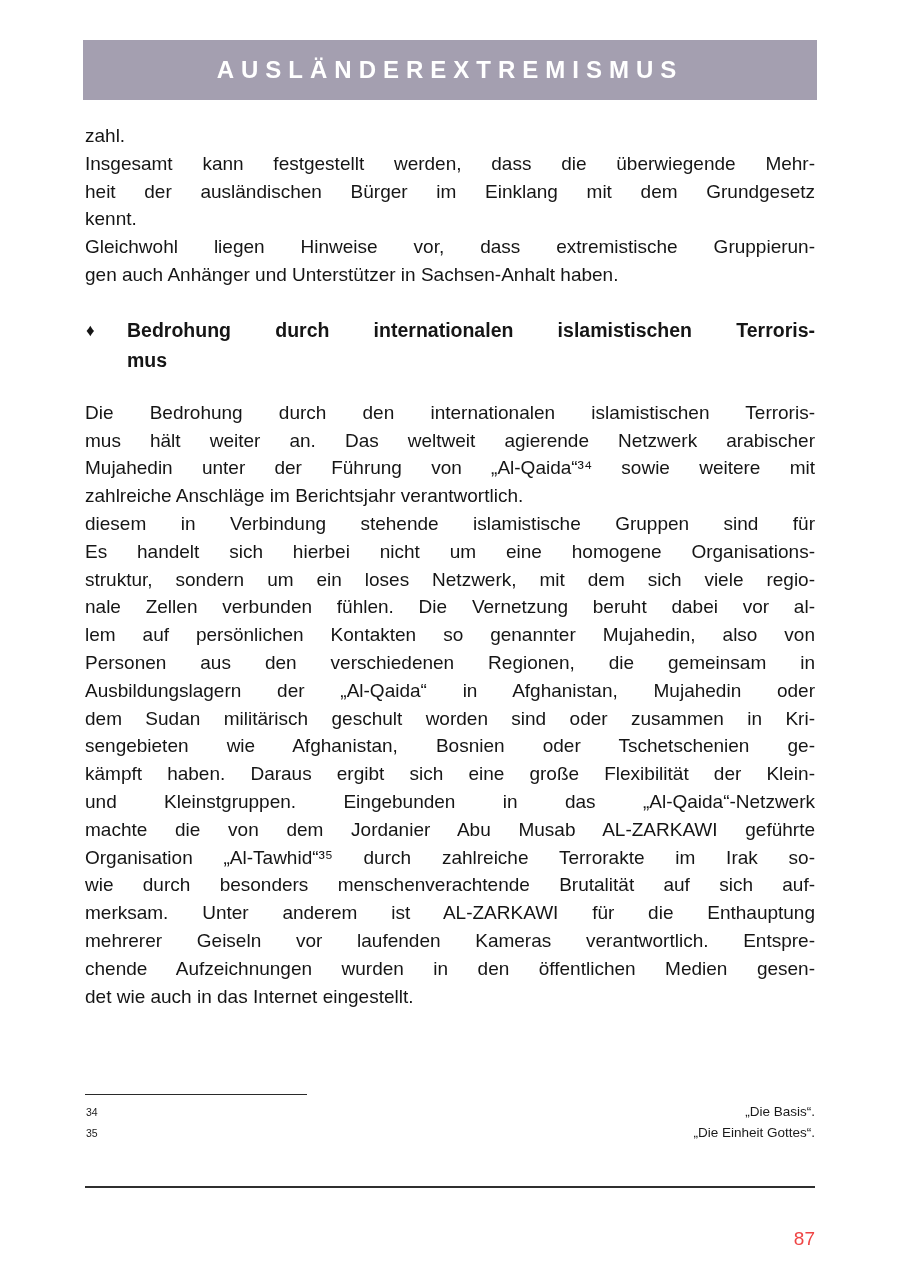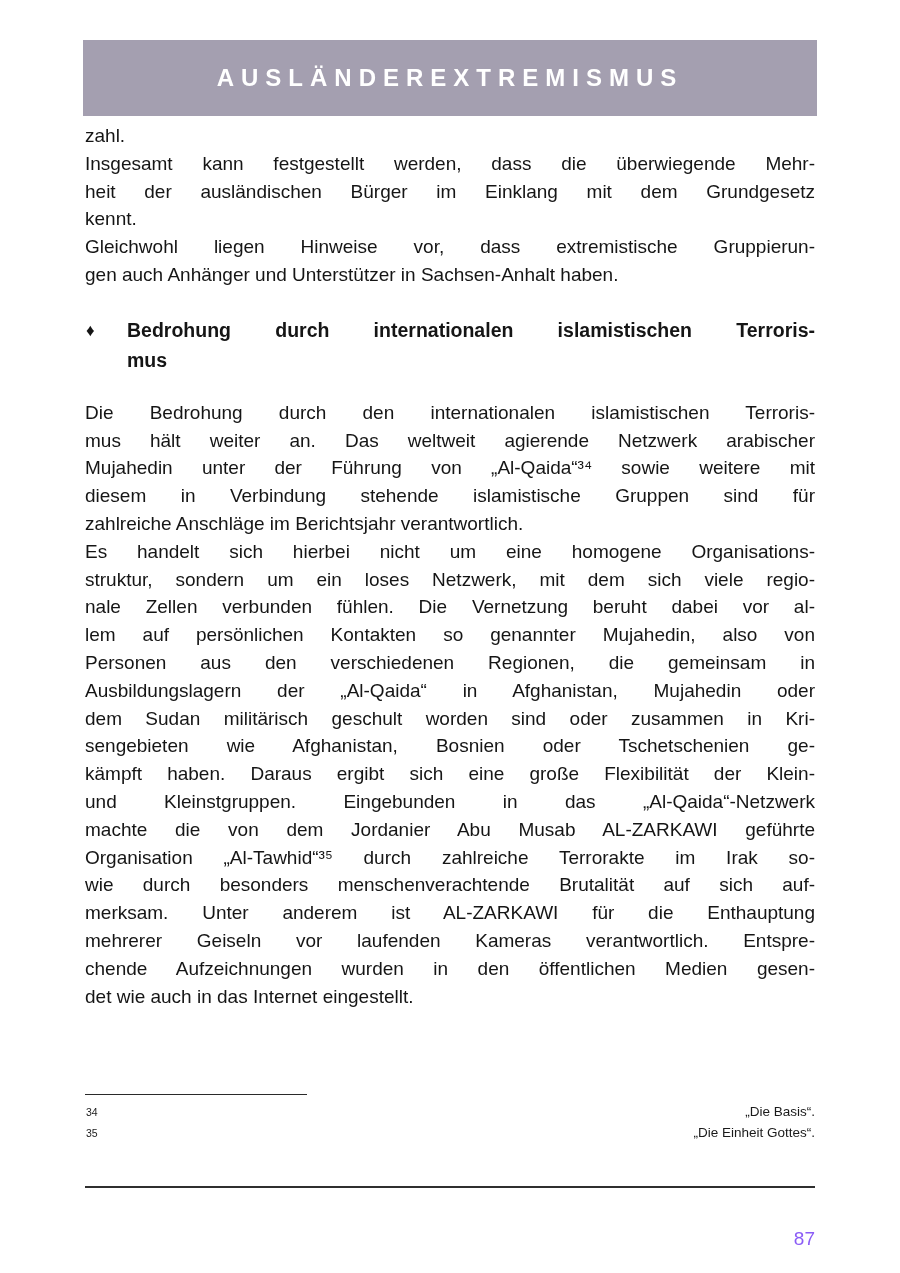--- a/index.html
+++ b/index.html
@@ -10,21 +10,21 @@
     background: #ffffff;
     font-family: "Liberation Sans", sans-serif;
     color: #151515;
     overflow: hidden;
   }
   .banner {
     position: absolute;
     left: 83px;
     top: 40px;
     width: 734px;
-    height: 76px;
+    height: 60px;
     background: var(--banner-bg, #a49fb0);
     display: flex;
     align-items: center;
     justify-content: center;
   }
   .banner-title {
     color: var(--banner-text, #ffffff);
     font-weight: bold;
     font-size: 24px;
     letter-spacing: 7px;
@@ -86,21 +86,21 @@
     top: 1186px;
     width: 730px;
     height: 0;
     border-top: 2px solid #2f2f2f;
   }
   .page-number {
     position: absolute;
     right: 85px;
     top: 1228px;
     font-size: 19px;
-    color: #8b5cf6;
+    color: #ef4444;
   }
 </style>
 </head>
 <body>
 
 <div class="page">
 
   <div class="banner">
     <span class="banner-title">AUSLÄNDEREXTREMISMUS</span>
   </div>
@@ -127,22 +127,22 @@
       <div class="heading-lines">
           <div class="line">Bedrohung durch internationalen islamistischen Terroris-</div>
           <div class="line last">mus</div>
         </div>
     </div>
 
     <div class="para">
         <div class="line">Die Bedrohung durch den internationalen islamistischen Terroris-</div>
         <div class="line">mus hält weiter an. Das weltweit agierende Netzwerk arabischer</div>
         <div class="line">Mujahedin unter der Führung von „Al-Qaida“³⁴ sowie weitere mit</div>
+        <div class="line last">zahlreiche Anschläge im Berichtsjahr verantwortlich.</div>
         <div class="line">diesem in Verbindung stehende islamistische Gruppen sind für</div>
-        <div class="line last">zahlreiche Anschläge im Berichtsjahr verantwortlich.</div>
       </div>
 
     <div class="para">
         <div class="line">Es handelt sich hierbei nicht um eine homogene Organisations-</div>
         <div class="line">struktur, sondern um ein loses Netzwerk, mit dem sich viele regio-</div>
         <div class="line">nale Zellen verbunden fühlen. Die Vernetzung beruht dabei vor al-</div>
         <div class="line">lem auf persönlichen Kontakten so genannter Mujahedin, also von</div>
         <div class="line">Personen aus den verschiedenen Regionen, die gemeinsam in</div>
         <div class="line">Ausbildungslagern der „Al-Qaida“ in Afghanistan, Mujahedin oder</div>
         <div class="line">dem Sudan militärisch geschult worden sind oder zusammen in Kri-</div>

